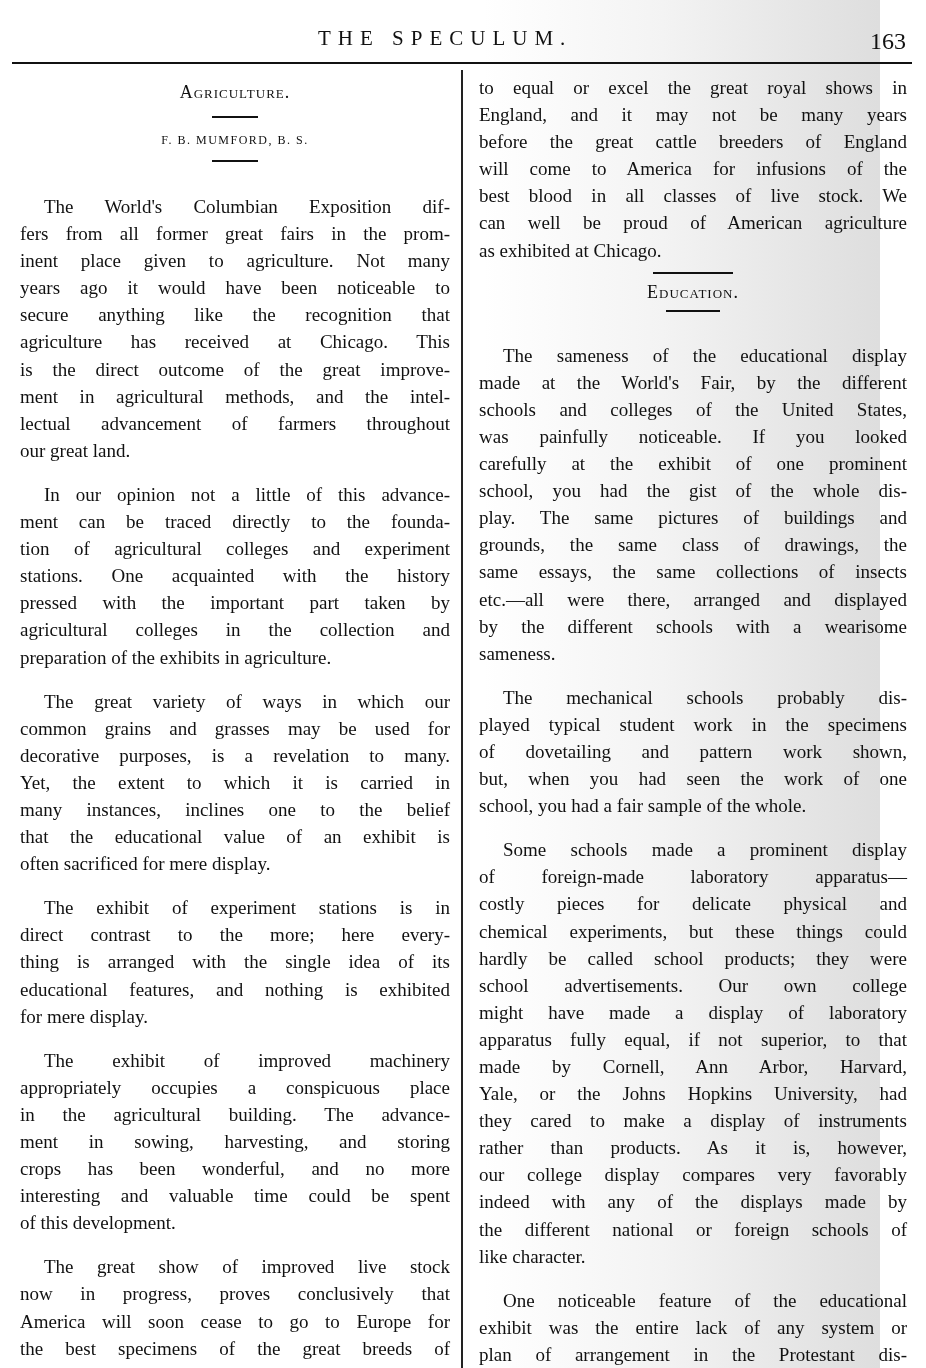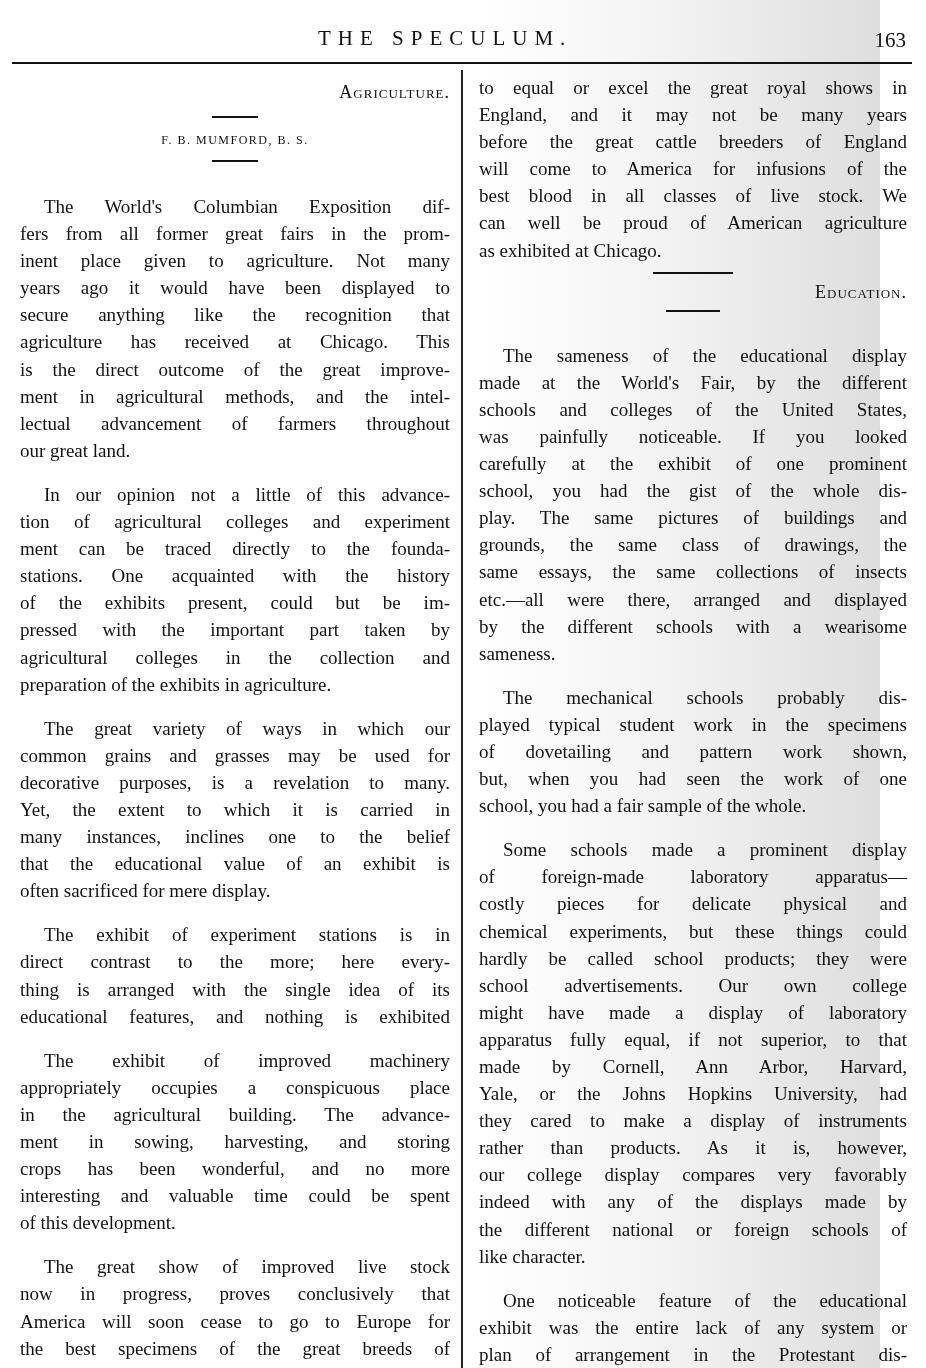--- a/index.html
+++ b/index.html
@@ -17,42 +17,42 @@
   }
   .running-head {
     position: absolute; top: 26px; left: 0; width: 926px; height: 28px;
   }
   .journal-title {
     position: absolute; left: 318px; top: 0px;
     font-family: "Liberation Serif", serif; font-size: 21px; letter-spacing: 7px;
   }
   .page-number {
     position: absolute; right: 20px; top: 2px;
-    font-family: "Liberation Serif", serif; font-size: 21px;
+    font-family: "Liberation Serif", serif; font-size: 24px;
   }
   .head-rule {
     position: absolute; top: 62px; left: 12px; width: 900px; height: 2px; background: #111;
   }
   .col-divider {
     position: absolute; left: 461px; top: 70px; width: 2px; height: 1298px; background: #222;
   }
   .col {
     position: absolute; top: 72px;
     font-family: "Liberation Serif", serif; font-size: 19px; line-height: 27.1px;
   }
   .col.left { left: 20px; width: 430px; }
   .col.right { left: 479px; width: 428px; top: 74px; }
   .line {
     display: block; height: 27.1px; white-space: nowrap;
     text-align: justify; text-align-last: justify;
   }
   .line.last { text-align-last: left; }
   .line.indent { padding-left: 24px; margin-top: 17px; }
   .section-title {
-    text-align: right; font-variant: small-caps; font-size: 18px; letter-spacing: 1px;
+    text-align: center; font-variant: small-caps; font-size: 18px; letter-spacing: 1px;
     height: 24px; line-height: 24px;
   }
   .byline {
     text-align: center; font-size: 12px; letter-spacing: 1.5px; text-transform: uppercase;
     height: 20px; line-height: 20px;
   }
   .short-rule {
     width: 46px; height: 2px; background: #111; margin: 0 auto;
   }
   .spacer { display: block; }
@@ -77,52 +77,52 @@
     <div class="spacer" style="height:12px"></div>
     <div class="byline">F. B. Mumford, B. S.</div>
     <div class="spacer" style="height:10px"></div>
     <div class="short-rule"></div>
     <div class="spacer" style="height:14px"></div>
     <div id="left-paras">
         <div>
           <span class="line indent">The World's Columbian Exposition dif-</span>
           <span class="line">fers from all former great fairs in the prom-</span>
           <span class="line">inent place given to agriculture.  Not many</span>
-          <span class="line">years ago it would have been displayed to</span>
+          <span class="line">years ago it would have been noticeable to</span>
           <span class="line">secure anything like the recognition that</span>
           <span class="line">agriculture has received at Chicago.  This</span>
           <span class="line">is the direct outcome of the great improve-</span>
           <span class="line">ment in agricultural methods, and the intel-</span>
           <span class="line">lectual advancement of farmers throughout</span>
           <span class="line last">our great land.</span>
         </div>
         <div>
           <span class="line indent">In our opinion not a little of this advance-</span>
+          <span class="line">ment can be traced directly to the founda-</span>
           <span class="line">tion of agricultural colleges and experiment</span>
-          <span class="line">ment can be traced directly to the founda-</span>
           <span class="line">stations.  One acquainted with the history</span>
-          <span class="line">of the exhibits present, could but be im-</span>
           <span class="line">pressed with the important part taken by</span>
           <span class="line">agricultural colleges in the collection and</span>
           <span class="line last">preparation of the exhibits in agriculture.</span>
         </div>
         <div>
           <span class="line indent">The great variety of ways in which our</span>
           <span class="line">common grains and grasses may be used for</span>
           <span class="line">decorative purposes, is a revelation to many.</span>
           <span class="line">Yet, the extent to which it is carried in</span>
           <span class="line">many instances, inclines one to the belief</span>
           <span class="line">that the educational value of an exhibit is</span>
           <span class="line last">often sacrificed for mere display.</span>
         </div>
         <div>
           <span class="line indent">The exhibit of experiment stations is in</span>
           <span class="line">direct contrast to the more; here every-</span>
           <span class="line">thing is arranged with the single idea of its</span>
           <span class="line">educational features, and nothing is exhibited</span>
+          <span class="line last">for mere display.</span>
         </div>
         <div>
           <span class="line indent">The exhibit of improved machinery</span>
           <span class="line">appropriately occupies a conspicuous place</span>
           <span class="line">in the agricultural building.  The advance-</span>
           <span class="line">ment in sowing, harvesting, and storing</span>
           <span class="line">crops has been wonderful, and no more</span>
           <span class="line">interesting and valuable time could be spent</span>
           <span class="line last">of this development.</span>
         </div>

